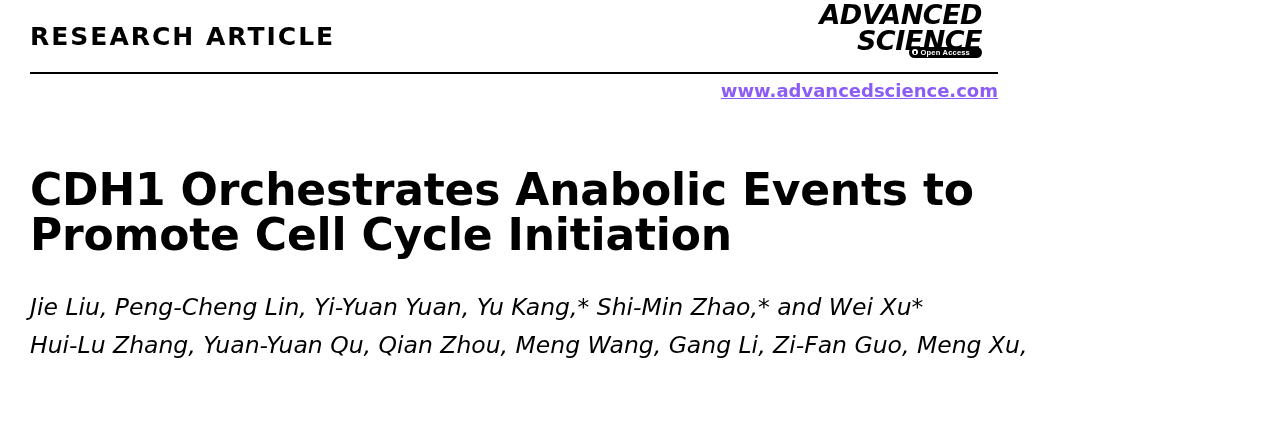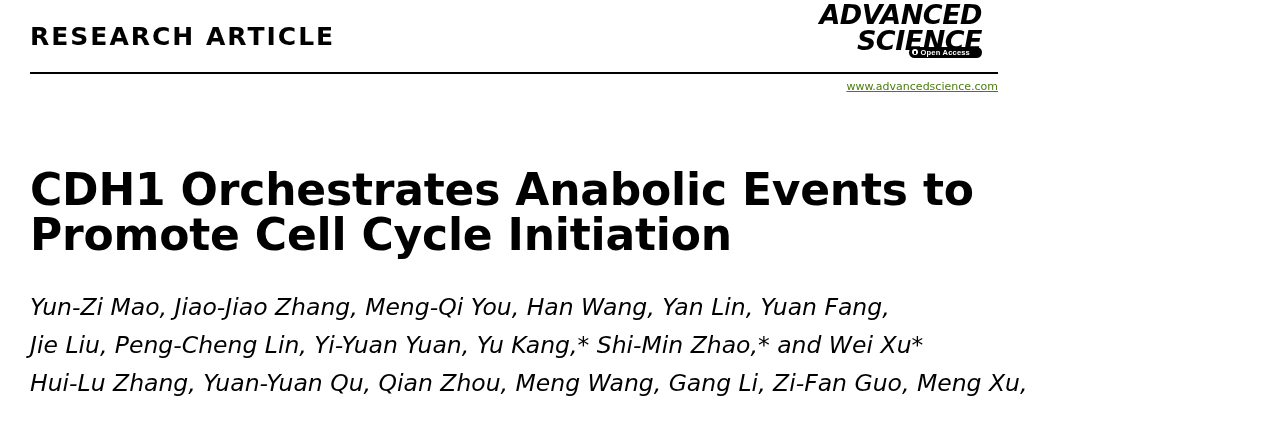--- a/index.html
+++ b/index.html
@@ -121,23 +121,23 @@
     background: #000000;
   }
   .rule-top { top: 72px; }
 
   
   .url-line {
     position: absolute;
     right: 28px;
     top: 80px;
     font-family: "DejaVu Sans", sans-serif;
-    font-weight: normal;
-    font-size: 11px;
-    color: #4d7c0f;
+    font-weight: bold;
+    font-size: 18px;
+    color: #8b5cf6;
     white-space: nowrap;
   }
 
   
   .title {
     position: absolute;
     left: 30px;
     right: 40px;
     top: 138px;
     font-family: "DejaVu Sans", sans-serif;
@@ -182,18 +182,17 @@
     </div>
   </div>
 
   <div class="rule rule-top"></div>
 
   <a class="url-line" href="#">www.advancedscience.com</a>
 
   <h1 class="title">CDH1 Orchestrates Anabolic Events to Promote Cell Cycle Initiation</h1>
 
   <div class="authors">
-    <span class="author-line">Yun-Zi Mao, Jiao-Jiao Zhang, Meng-Qi You, Han Wang, Yan Lin, Yuan Fang,</span>
     <span class="author-line">Jie Liu, Peng-Cheng Lin, Yi-Yuan Yuan, Yu Kang,* Shi-Min Zhao,* and Wei Xu*</span>
     <span class="author-line">Hui-Lu Zhang, Yuan-Yuan Qu, Qian Zhou, Meng Wang, Gang Li, Zi-Fan Guo, Meng Xu,</span>
   </div>
 
 </div>
 
 </body></html>

